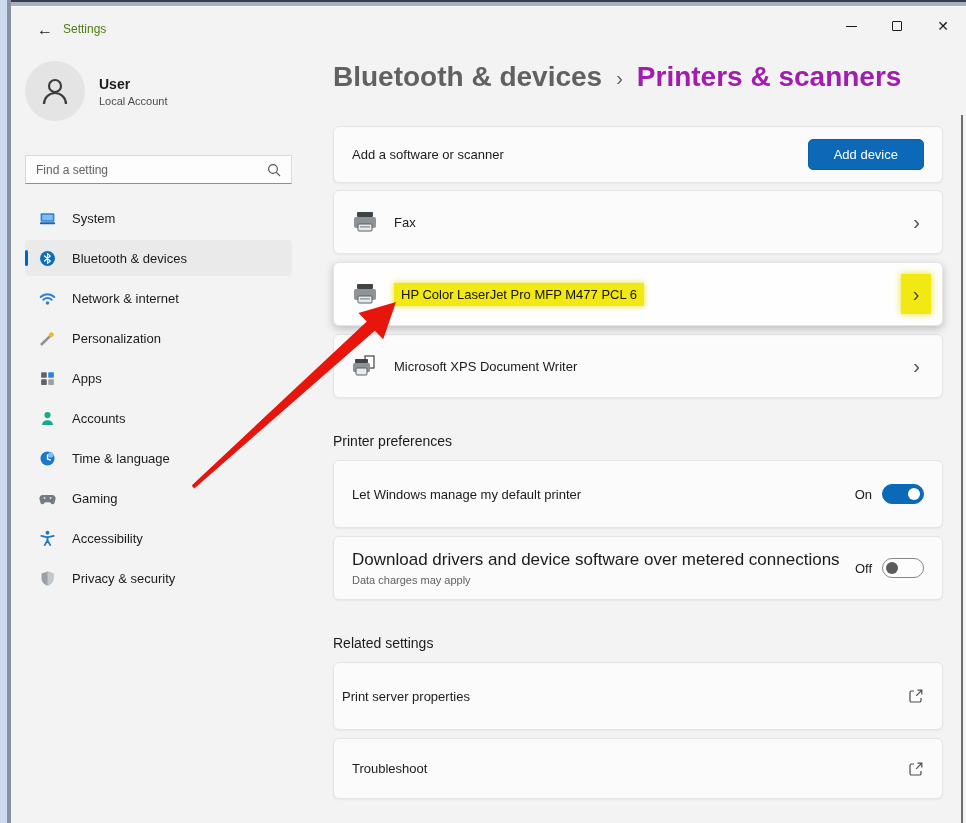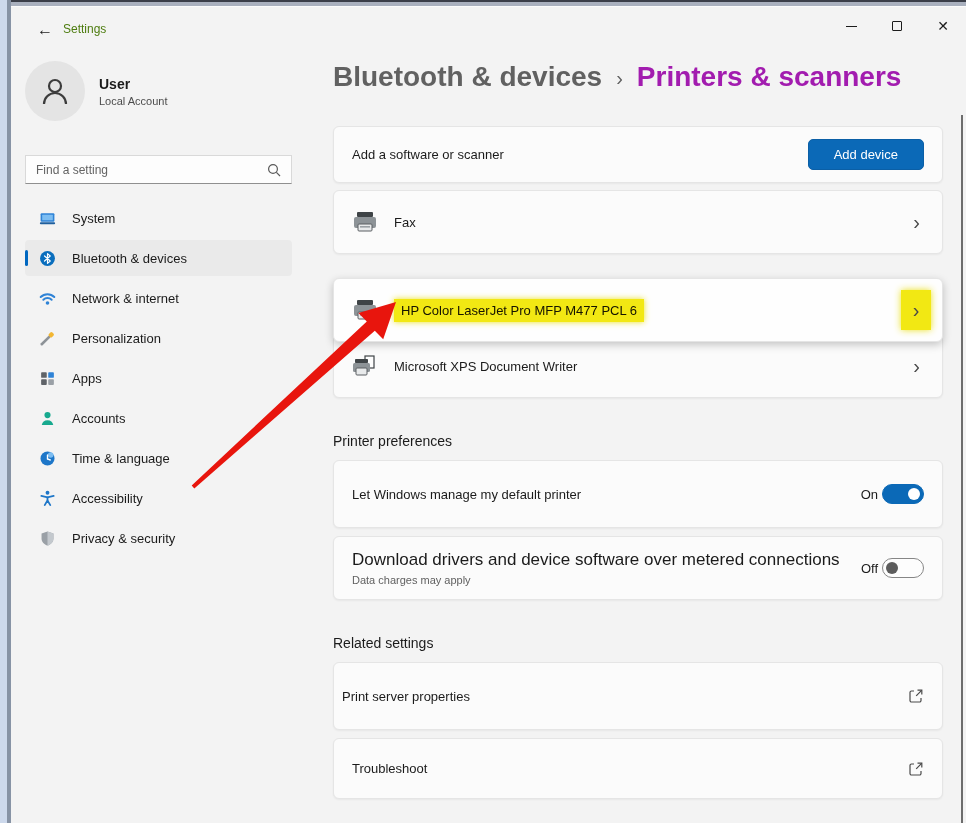--- a/index.html
+++ b/index.html
@@ -59,39 +59,39 @@
     border:1px solid #e5e5e5; border-radius:6px; box-shadow:0 1px 2px rgba(0,0,0,.05);
     display:flex; align-items:center; padding:0 18px; }
   .add-card { top:126px; height:57px; }
   .add-label { font-size:13px; }
   .btn-primary { margin-left:auto; background:#0b69b7; color:#fff; font-size:13px;
     border:1px solid #0b5fa6; border-radius:5px; padding:7px 25px; cursor:pointer;
     font-family:"Liberation Sans", sans-serif; }
 
   .printer-row { cursor:pointer; }
   .row-fax { top:190px; height:64px; }
-  .row-hp  { top:278px; height:64px; background:#fefefe; box-shadow:0 3px 9px rgba(0,0,0,.22); z-index:2; }
+  .row-hp  { top:262px; height:64px; background:#fefefe; box-shadow:0 3px 9px rgba(0,0,0,.22); z-index:2; }
   .row-xps { top:334px; height:64px; }
   .picon { width:26px; height:22px; flex:none; margin-right:16px; }
   .row-label { font-size:13px; color:#1b1b1b; }
   .hp-highlight { background:#f2e813; color:#161400; padding:4px 7px;
     box-shadow:0 0 6px rgba(235,224,20,.95); font-size:13px; }
   .chevron { margin-left:auto; font-size:20px; color:#494949; line-height:1; padding-right:4px; }
   .chev-box { margin-left:auto; width:30px; height:40px; background:#f2e813;
     box-shadow:0 0 7px rgba(235,224,20,.95); display:flex; align-items:center; justify-content:center;
     margin-right:-7px; }
   .chev-box .chevron { margin:0; padding:0; }
 
   .section-heading { position:absolute; left:333px; font-size:14px; font-weight:normal; color:#1b1b1b; }
   .h-pref { top:433px; }
   .h-rel  { top:635px; }
 
   .pref1 { top:460px; height:68px; }
   .pref2 { top:536px; height:64px; }
-  .toggle-wrap { margin-left:auto; display:flex; align-items:center; gap:4px; }
+  .toggle-wrap { margin-left:auto; display:flex; align-items:center; gap:10px; }
   .toggle-state { font-size:13px; }
   .toggle { width:42px; height:20px; border-radius:10px; position:relative; cursor:pointer; }
   .toggle.on { background:#0b69b7; border:1px solid #0b69b7; }
   .toggle.on .knob { position:absolute; right:3px; top:3px; width:12px; height:12px;
     border-radius:50%; background:#fff; }
   .toggle.off { background:#fdfdfd; border:1px solid #868686; }
   .toggle.off .knob { position:absolute; left:3px; top:3px; width:12px; height:12px;
     border-radius:50%; background:#5c5c5c; }
   .two-line .main { font-size:17px; }
   .two-line .sub { font-size:11px; color:#616161; margin-top:4px; }
@@ -221,20 +221,30 @@
       <svg width="17" height="17" viewBox="0 0 16 16">
           <circle cx="8" cy="8" r="6.6" fill="#1d76c8"></circle>
           <circle cx="11" cy="4.6" r="2.6" fill="#7cbdf2"></circle>
           <line x1="8" y1="8.4" x2="8" y2="4.6" stroke="#fff" stroke-width="1.3" stroke-linecap="round"></line>
           <line x1="8" y1="8.4" x2="10.6" y2="9.4" stroke="#fff" stroke-width="1.3" stroke-linecap="round"></line>
         </svg>
     </span>
     <span class="nlabel">Time &amp; language</span>
   </div>
 
+  <div class="nav-item">
+    <span class="nicon">
+      <svg width="17" height="17" viewBox="0 0 16 16">
+          <path d="M3.6,4.6 h8.8 a3.2,3.2 0 0 1 3.1,4 l-0.9,3.4 a1.9,1.9 0 0 1 -3.3,0.7 l-1-1.2 h-4.6 l-1,1.2 a1.9,1.9 0 0 1 -3.3,-0.7 l-0.9,-3.4 a3.2,3.2 0 0 1 3.1,-4 z" fill="#747a80"></path>
+          <circle cx="5.2" cy="7.6" r="1" fill="#d6d9dc"></circle>
+          <circle cx="10.9" cy="7.6" r="1" fill="#d6d9dc"></circle>
+        </svg>
+    </span>
+    <span class="nlabel">Gaming</span>
+  </div>
 
   <div class="nav-item">
     <span class="nicon">
       <svg width="17" height="17" viewBox="0 0 16 16">
           <circle cx="8" cy="2.6" r="1.8" fill="#1d76c8"></circle>
           <path d="M2.2,5.6 L8,7 L13.8,5.6" fill="none" stroke="#1d76c8" stroke-width="1.7" stroke-linecap="round"></path>
           <line x1="8" y1="7" x2="8" y2="9.8" stroke="#1d76c8" stroke-width="1.7" stroke-linecap="round"></line>
           <path d="M8,9.8 L5.4,14.2 M8,9.8 L10.6,14.2" fill="none" stroke="#1d76c8" stroke-width="1.7" stroke-linecap="round"></path>
         </svg>
     </span>

